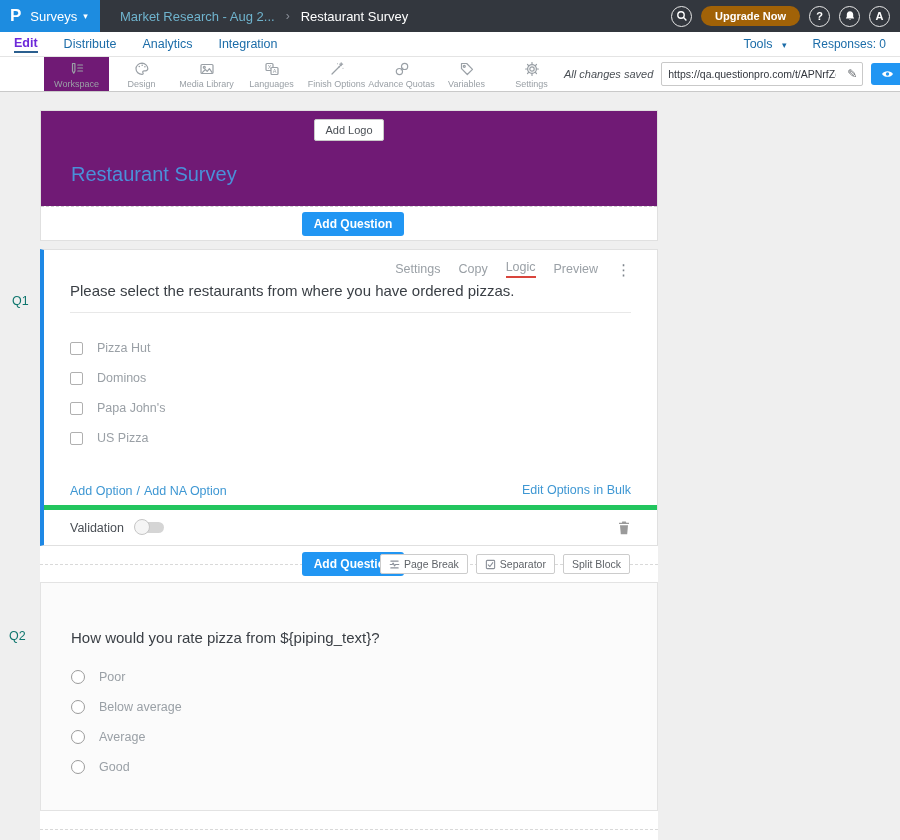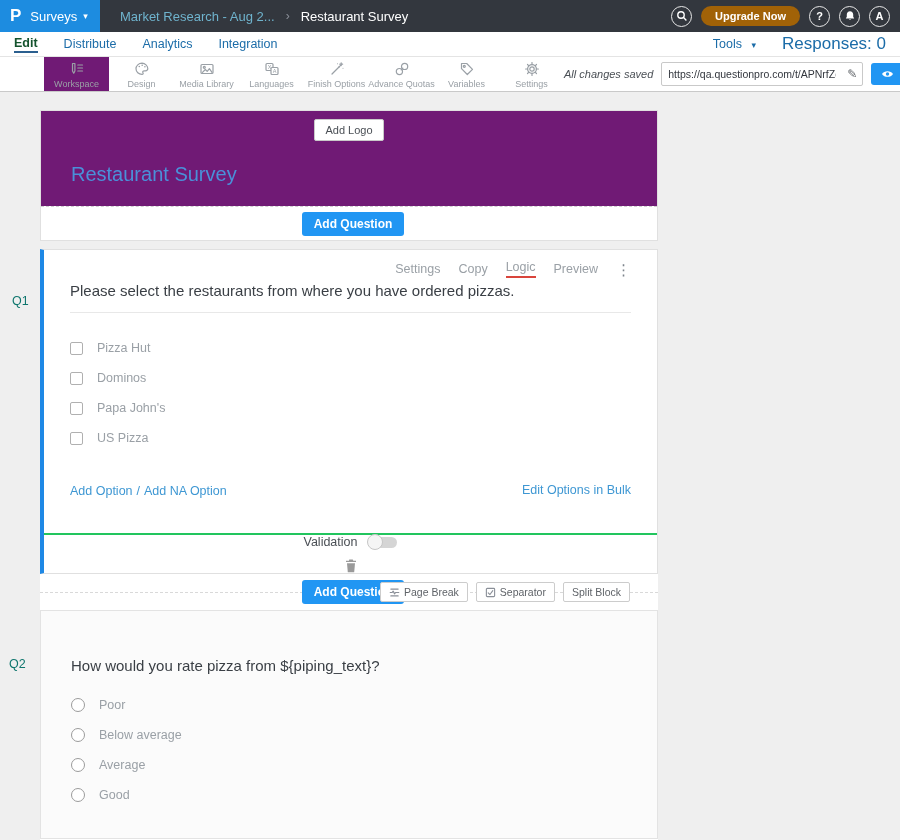--- a/index.html
+++ b/index.html
@@ -19,25 +19,25 @@
   .header-right { margin-left:auto; display:flex; align-items:center; gap:9px; padding-right:10px; }
   .hdr-circle { width:21px; height:21px; border:1.5px solid #e8e8e8; border-radius:50%;
     display:flex; align-items:center; justify-content:center; color:#fff; font-size:11px; font-weight:700; cursor:pointer; }
   .upgrade-btn { background:#a16207; border:none; border-radius:11px; color:#fff; font-weight:700;
     font-size:11px; padding:4px 14px; cursor:pointer; font-family:inherit; }
 
   
   .nav-bar { height:25px; background:#fff; display:flex; align-items:center; padding:0 14px; border-bottom:1px solid #e4e4e4; }
   .nav-items { display:flex; gap:26px; align-items:center; }
   .nav-item { font-size:12.5px; color:#1b6ca8; cursor:pointer; }
-  .nav-item.active { color:#14532d; font-weight:700; border-bottom:2px solid #2b5f8f; padding-bottom:1px; }
+  .nav-item.active { color:#6d28d9; font-weight:700; border-bottom:2px solid #2b5f8f; padding-bottom:1px; }
   .nav-right { margin-left:auto; display:flex; align-items:center; gap:26px; }
   .tools-link { font-size:12.5px; color:#1b6ca8; cursor:pointer; }
   .tools-link .caret { color:#1b6ca8; }
-  .responses { font-size:17px; color:#1b6ca8; }
+  .responses { font-size:12px; color:#1b6ca8; }
 
   
   .toolbar { height:35px; background:#fff; border-bottom:1px solid #c9c9c9; display:flex; align-items:stretch; }
   .tb-items { display:flex; }
   .tb-item { width:65px; display:flex; flex-direction:column; align-items:center; justify-content:center; gap:1px; cursor:pointer; }
   .tb-item.active { background:#701a75;margin-left:44px; }
   .tb-item .lbl { font-size:9px; color:#9aa0a6; white-space:nowrap; }
   .ticon { stroke:#9aa0a6; fill:none; stroke-width:1.2; stroke-linecap:round; stroke-linejoin:round; }
   .tb-right { margin-left:auto; display:flex; align-items:center; gap:8px; padding-right:12px; }
   .save-status { font-style:italic; font-size:11px; color:#4a4f55; white-space:nowrap; }
@@ -69,21 +69,21 @@
   .kebab { font-size:15px; color:#7d848c; cursor:pointer; line-height:1; }
   .q-text { font-size:15px; color:#3a3f45; margin-top:8px; padding-bottom:13px; border-bottom:1px solid #e8e8e8; }
   .opt-list { margin-top:20px; }
   .opt-row { display:flex; align-items:center; height:30px; gap:14px; }
   .checkbox { width:13px; height:13px; border:1px solid #b0b0b0; border-radius:2px; background:#fff; cursor:pointer; flex:0 0 auto; }
   .radio { width:14px; height:14px; border:1px solid #9b9b9b; border-radius:50%; background:#fff; cursor:pointer; flex:0 0 auto; }
   .opt-label { font-size:12.5px; color:#9aa0a6; }
   .links-row { display:flex; justify-content:space-between; align-items:center; height:30px; margin-top:22px; }
   .blue-link { font-size:12.5px; color:#3e97d3; cursor:pointer; }
   .link-sep { color:#3e97d3; margin:0 4px; font-size:12.5px; }
-  .q1-footer { margin-top:28px; border-top:2px solid #22c55e; height:40px; display:flex; align-items:center; justify-content:space-between; padding:0 26px;flex-direction:column; }
+  .q1-footer { margin-top:0; border-top:5px solid #22c55e; height:40px; display:flex; align-items:center; justify-content:space-between; padding:0 26px; }
   .validation-wrap { display:flex; align-items:center; gap:12px; }
   .validation-lbl { font-size:12.5px; color:#4a4f55; }
   .toggle { position:relative; width:28px; height:11px; background:#d5d5d5; border-radius:6px; cursor:pointer; }
   .toggle-knob { position:absolute; left:-2px; top:-3px; width:16px; height:16px; border-radius:50%; background:#f5f5f5; border:1px solid #c6c6c6; }
   .trash { cursor:pointer; display:flex; }
 
   .insert-strip { position:relative; height:36px; background:#fff; display:flex; align-items:center; justify-content:center; }
   .insert-strip::before { content:""; position:absolute; left:0; right:0; top:50%; border-top:1px dashed #d9d9d9; }
   .insert-strip > * { position:relative; z-index:1; }
   .mini-group { position:absolute; right:28px; top:50%; transform:translateY(-50%); display:flex; gap:8px; }

